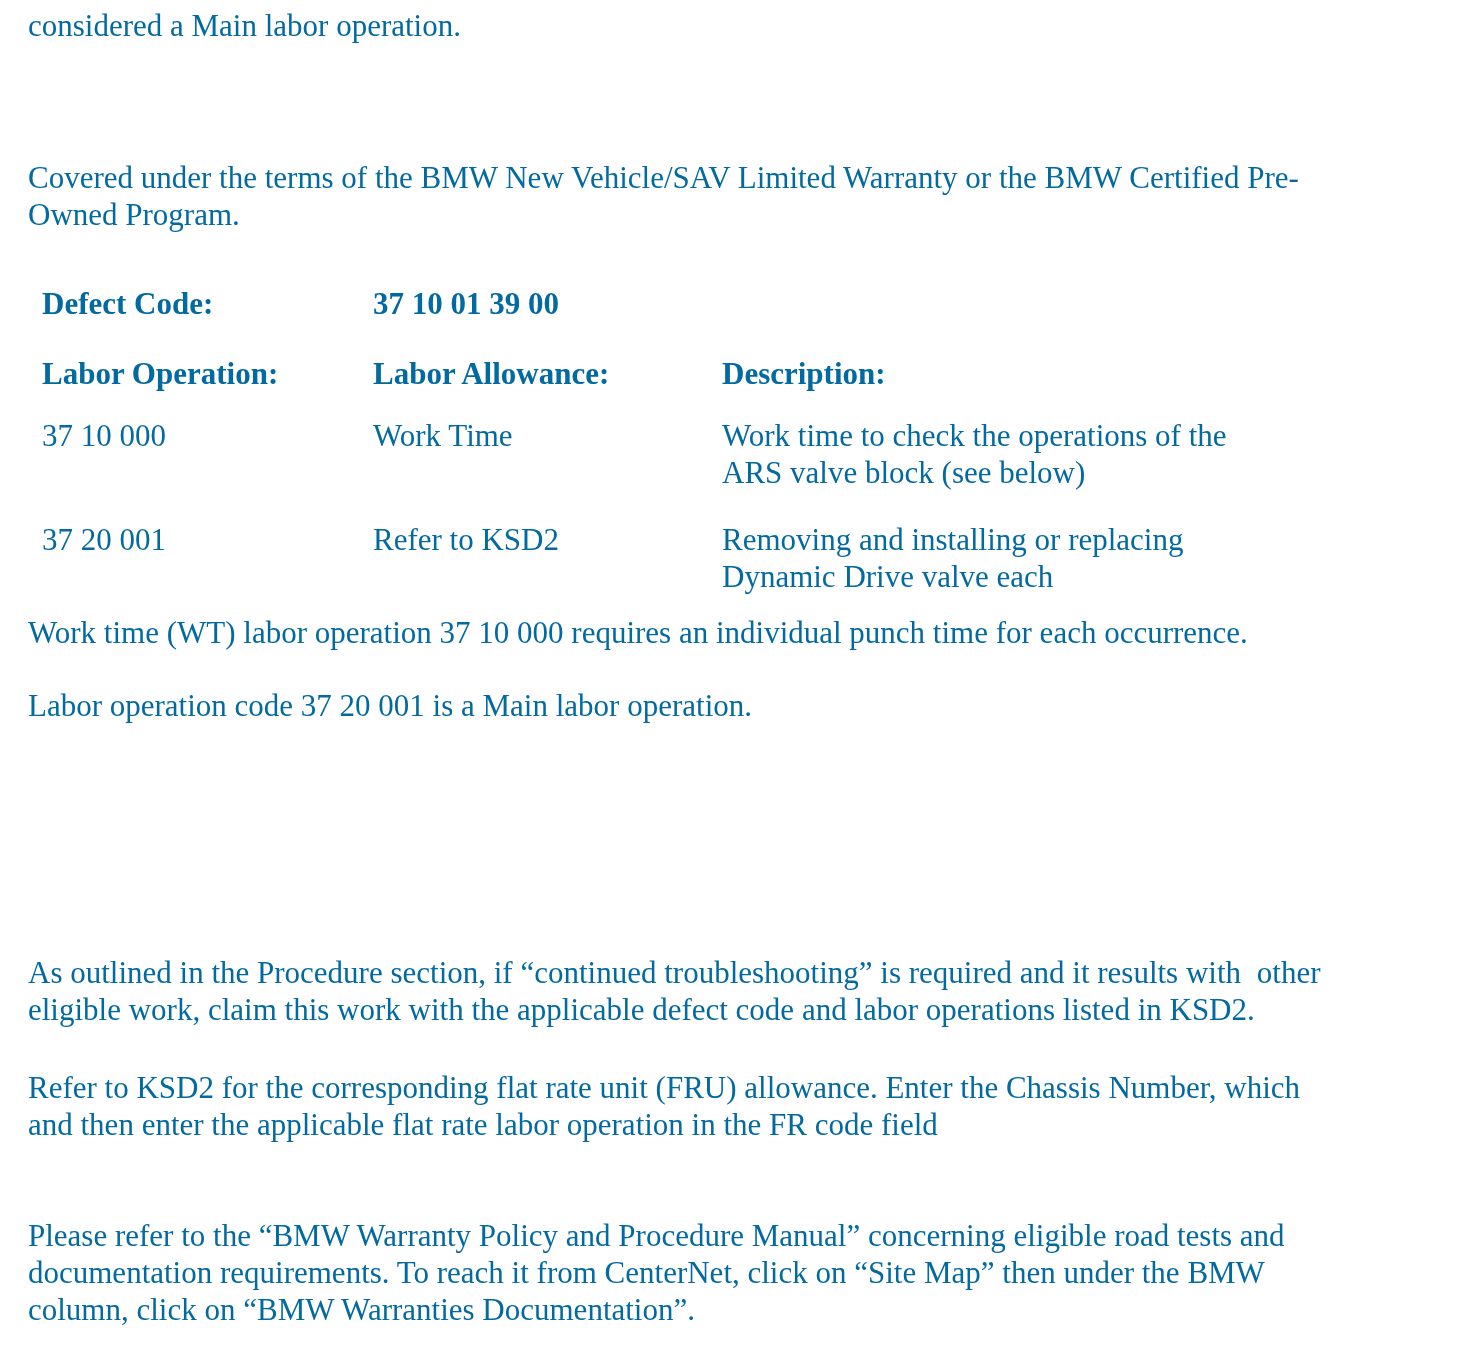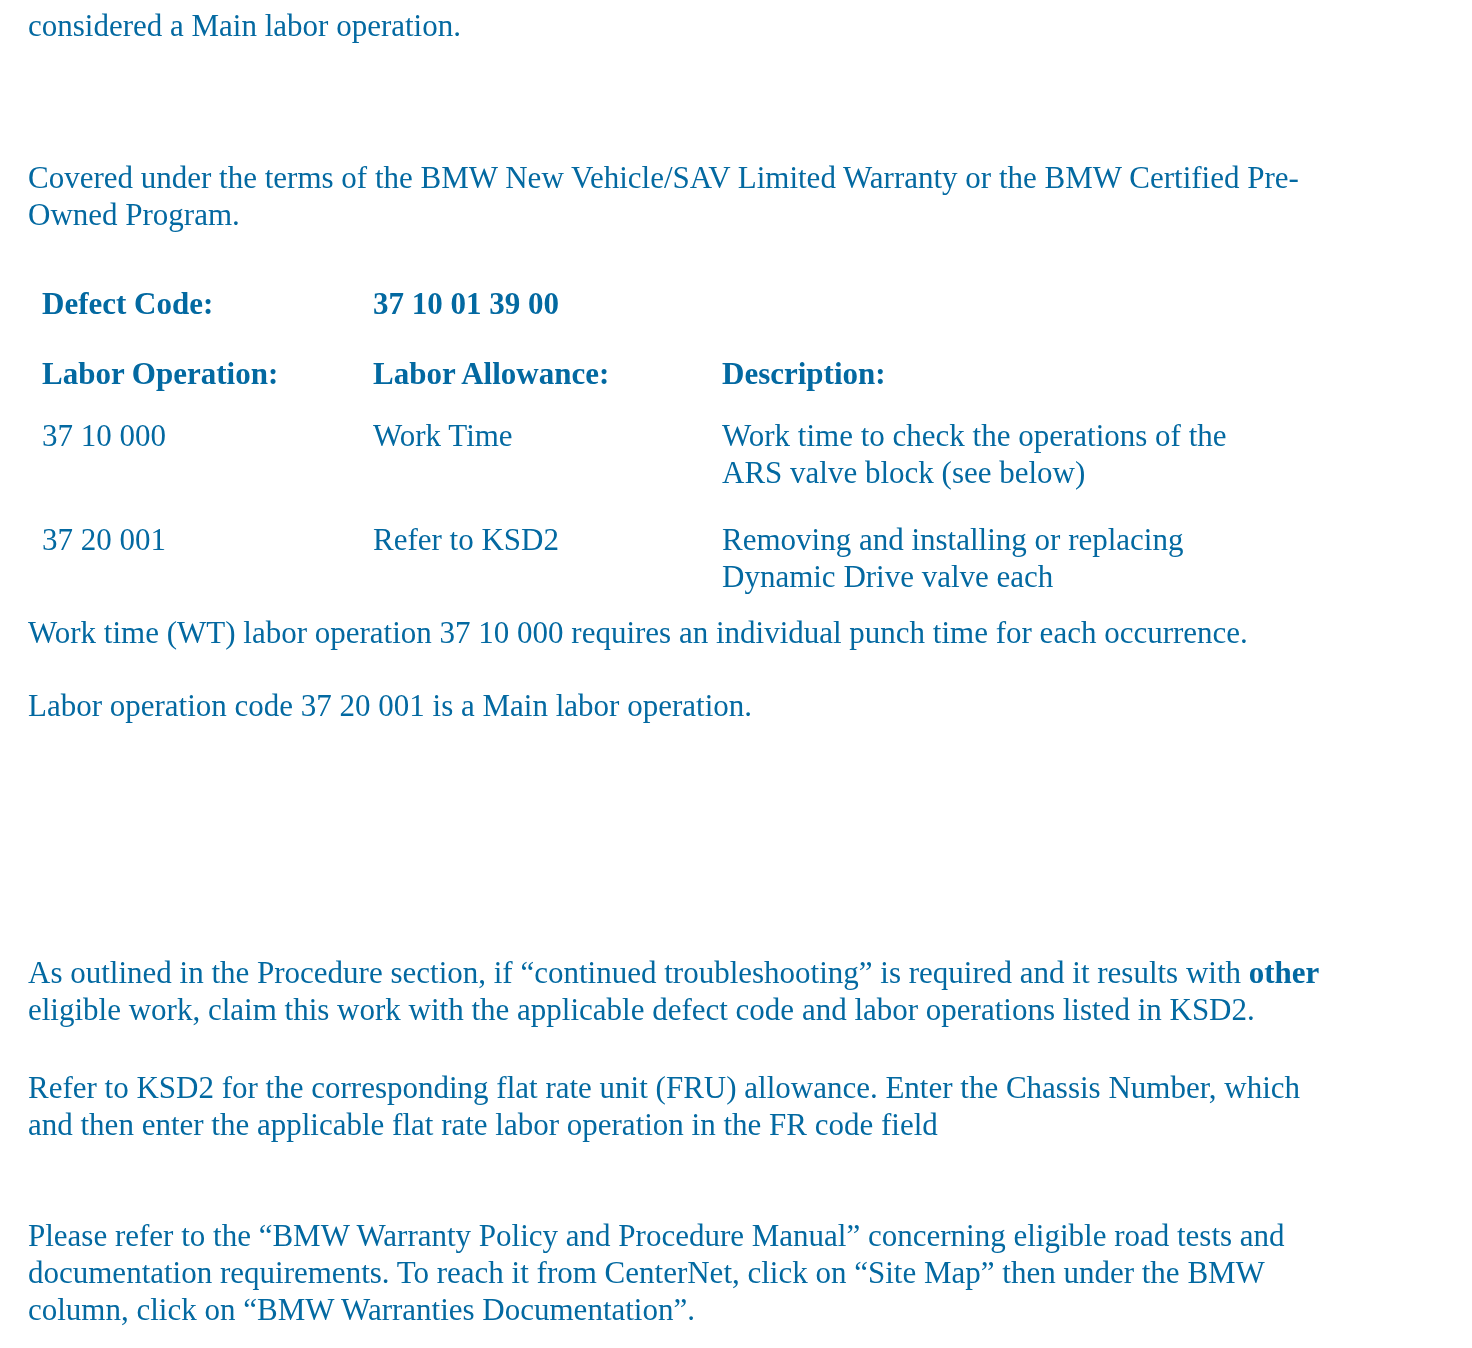--- a/index.html
+++ b/index.html
@@ -18,21 +18,21 @@
     position: absolute;
     left: 28px;
     right: 20px;
   }
   .ln { white-space: nowrap; }
   .bold { font-weight: bold; }
   .trow { position: absolute; left: 0; right: 0; }
   .c1 { position: absolute; left: 42px; top: 0; white-space: nowrap; }
   .c2 { position: absolute; left: 373px; top: 0; white-space: nowrap; }
   .c3 { position: absolute; left: 710px; top: 0; width: 620px; margin-left: 12px; }
-  b { font-weight: bold; }
+  b { font-weight: normal; margin-left: 8px; }
 </style>
 </head>
 <body>
 
 <div class="page">
 
   <div class="para" style="top:7px">
     <div class="ln">considered a Main labor operation.</div>
   </div>
 

